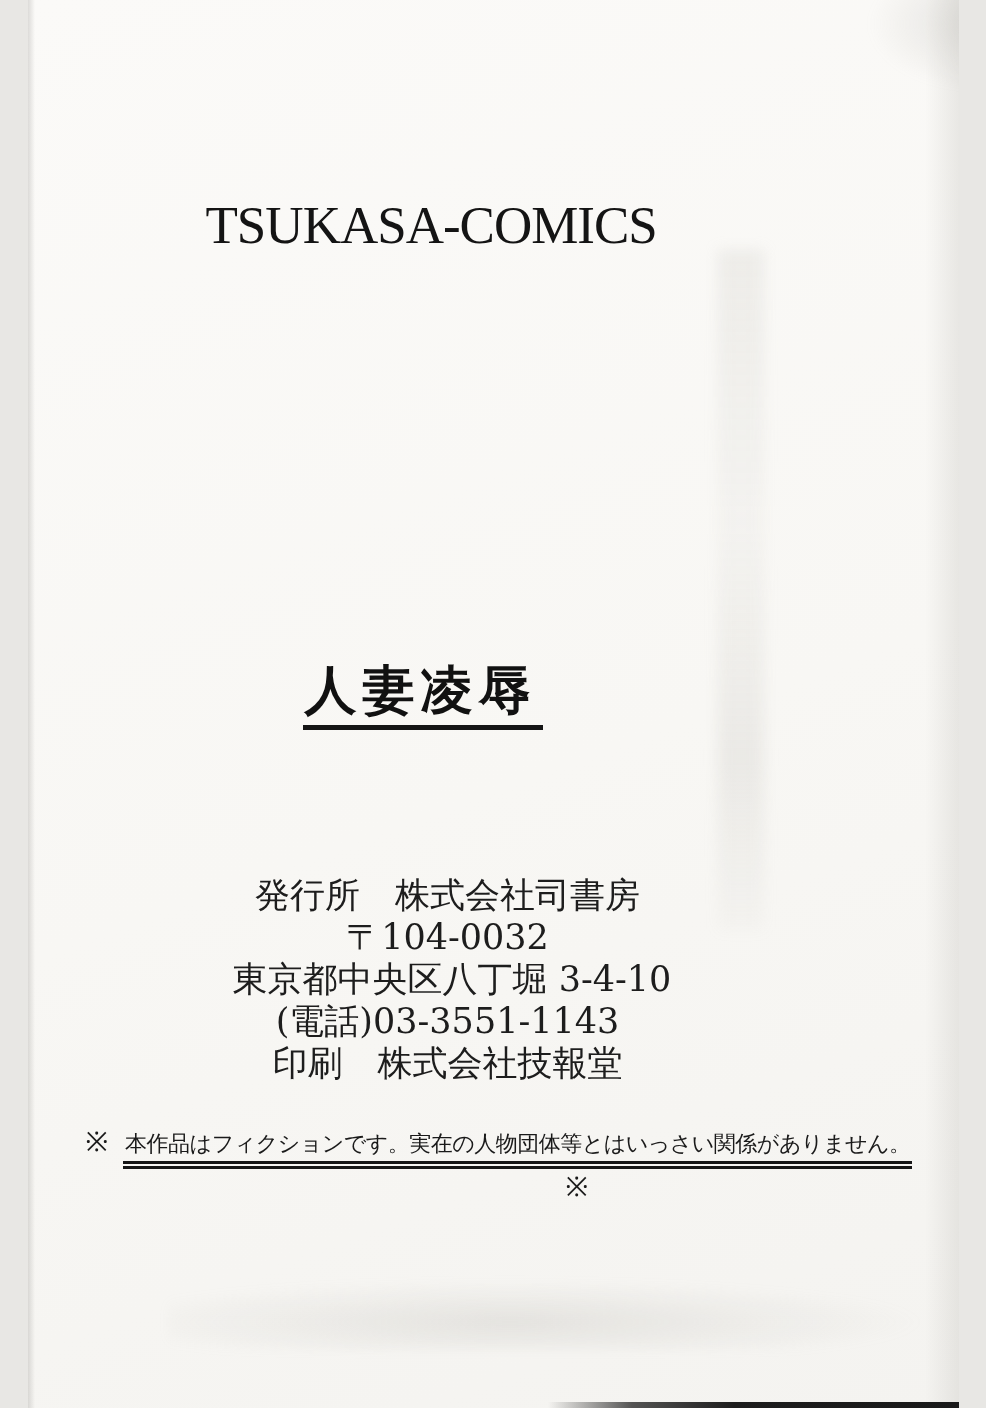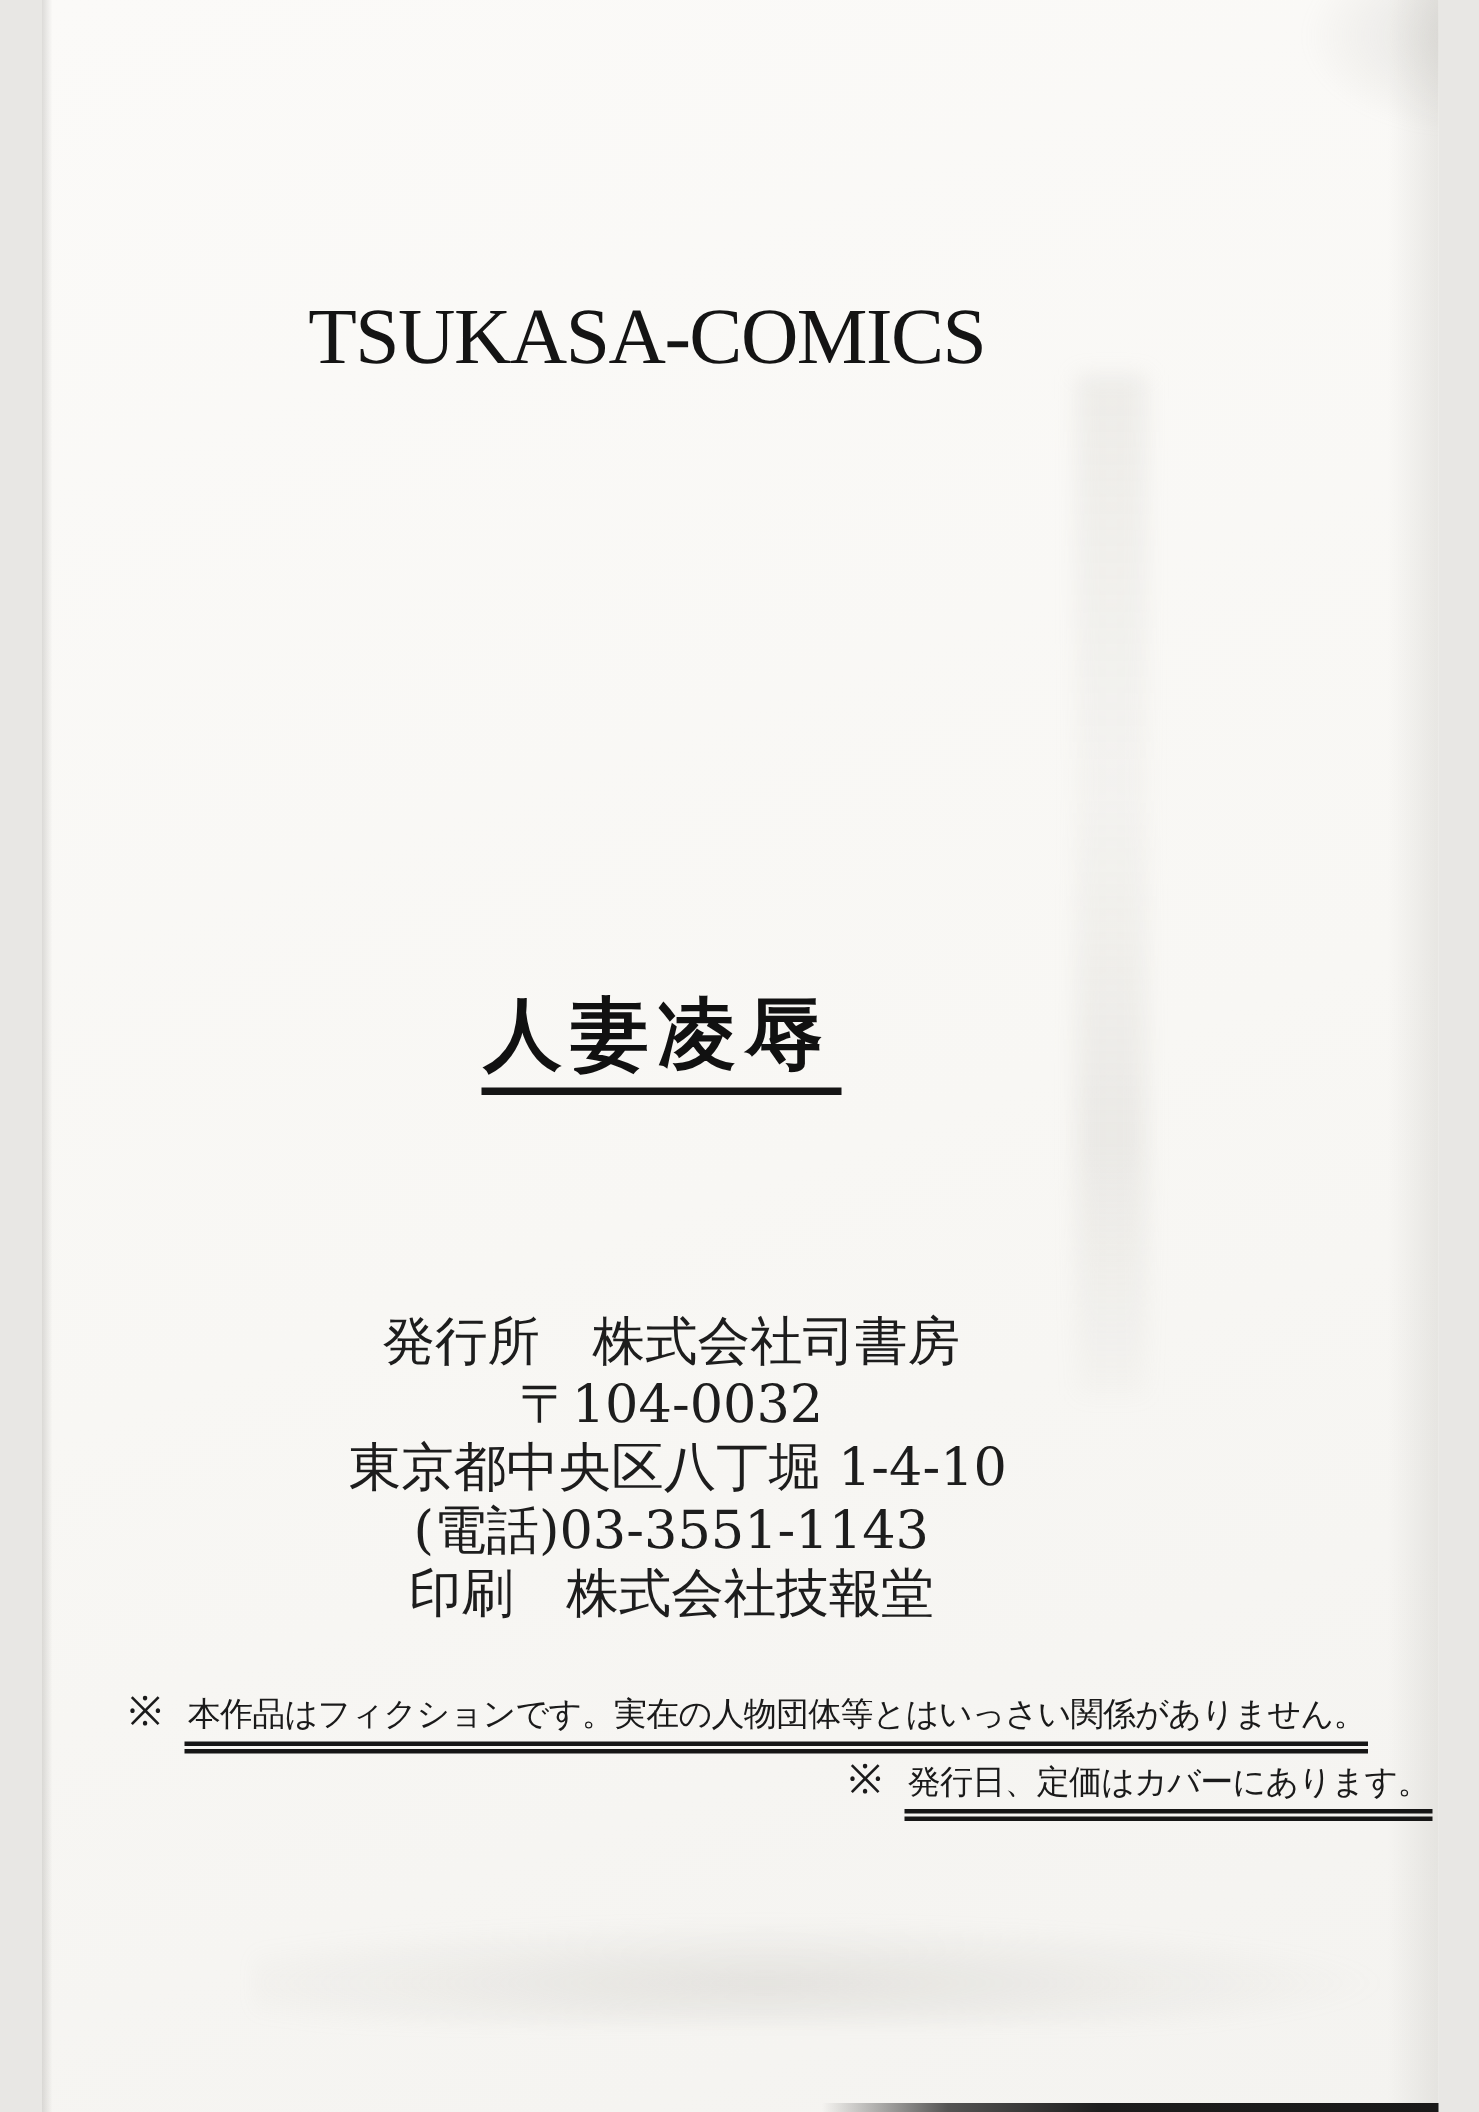--- a/index.html
+++ b/index.html
@@ -60,21 +60,21 @@
     color: #141414;
     white-space: nowrap;
   }
 
   
   .colophon {
     position: absolute;
     left: 275px; top: 662px;
     font-family: "DejaVu Serif", "Liberation Serif", serif;
   }
-  .book-title-wrap { margin-left: 18px; }
+  .book-title-wrap { }
   .book-title {
     display: inline-block;
     font-family: "DejaVu Sans", "Liberation Sans", sans-serif;
     font-weight: bold;
     font-size: 52px;
     line-height: 1.1;
     letter-spacing: 6px;
     color: #111;
     padding: 0 6px 6px 2px;
     border-bottom: 5px solid #151515;
@@ -145,27 +145,26 @@
 
   <div class="colophon">
     <div class="book-title-wrap">
       <span class="book-title">人妻凌辱</span>
     </div>
   </div>
 
   <div class="publisher">
     <div class="pub-line">発行所　株式会社司書房</div>
     <div class="pub-line">〒104-0032</div>
-    <div class="pub-line">東京都中央区八丁堀 1-4-10</div>
+    <div class="pub-line">東京都中央区八丁堀 3-4-10</div>
     <div class="pub-line">(電話)03-3551-1143</div>
     <div class="pub-line">印刷　株式会社技報堂</div>
   </div>
 
   <div class="note note-1">
     <span class="note-marker">※</span>
     <span class="note-text">本作品はフィクションです。実在の人物団体等とはいっさい関係がありません。</span>
   </div>
   <div class="note note-2">
     <span class="note-marker">※</span>
-    <span class="note-text">発行日、定価はカバーにあります。</span>
   </div>
 
 </div>
 
 </body></html>

